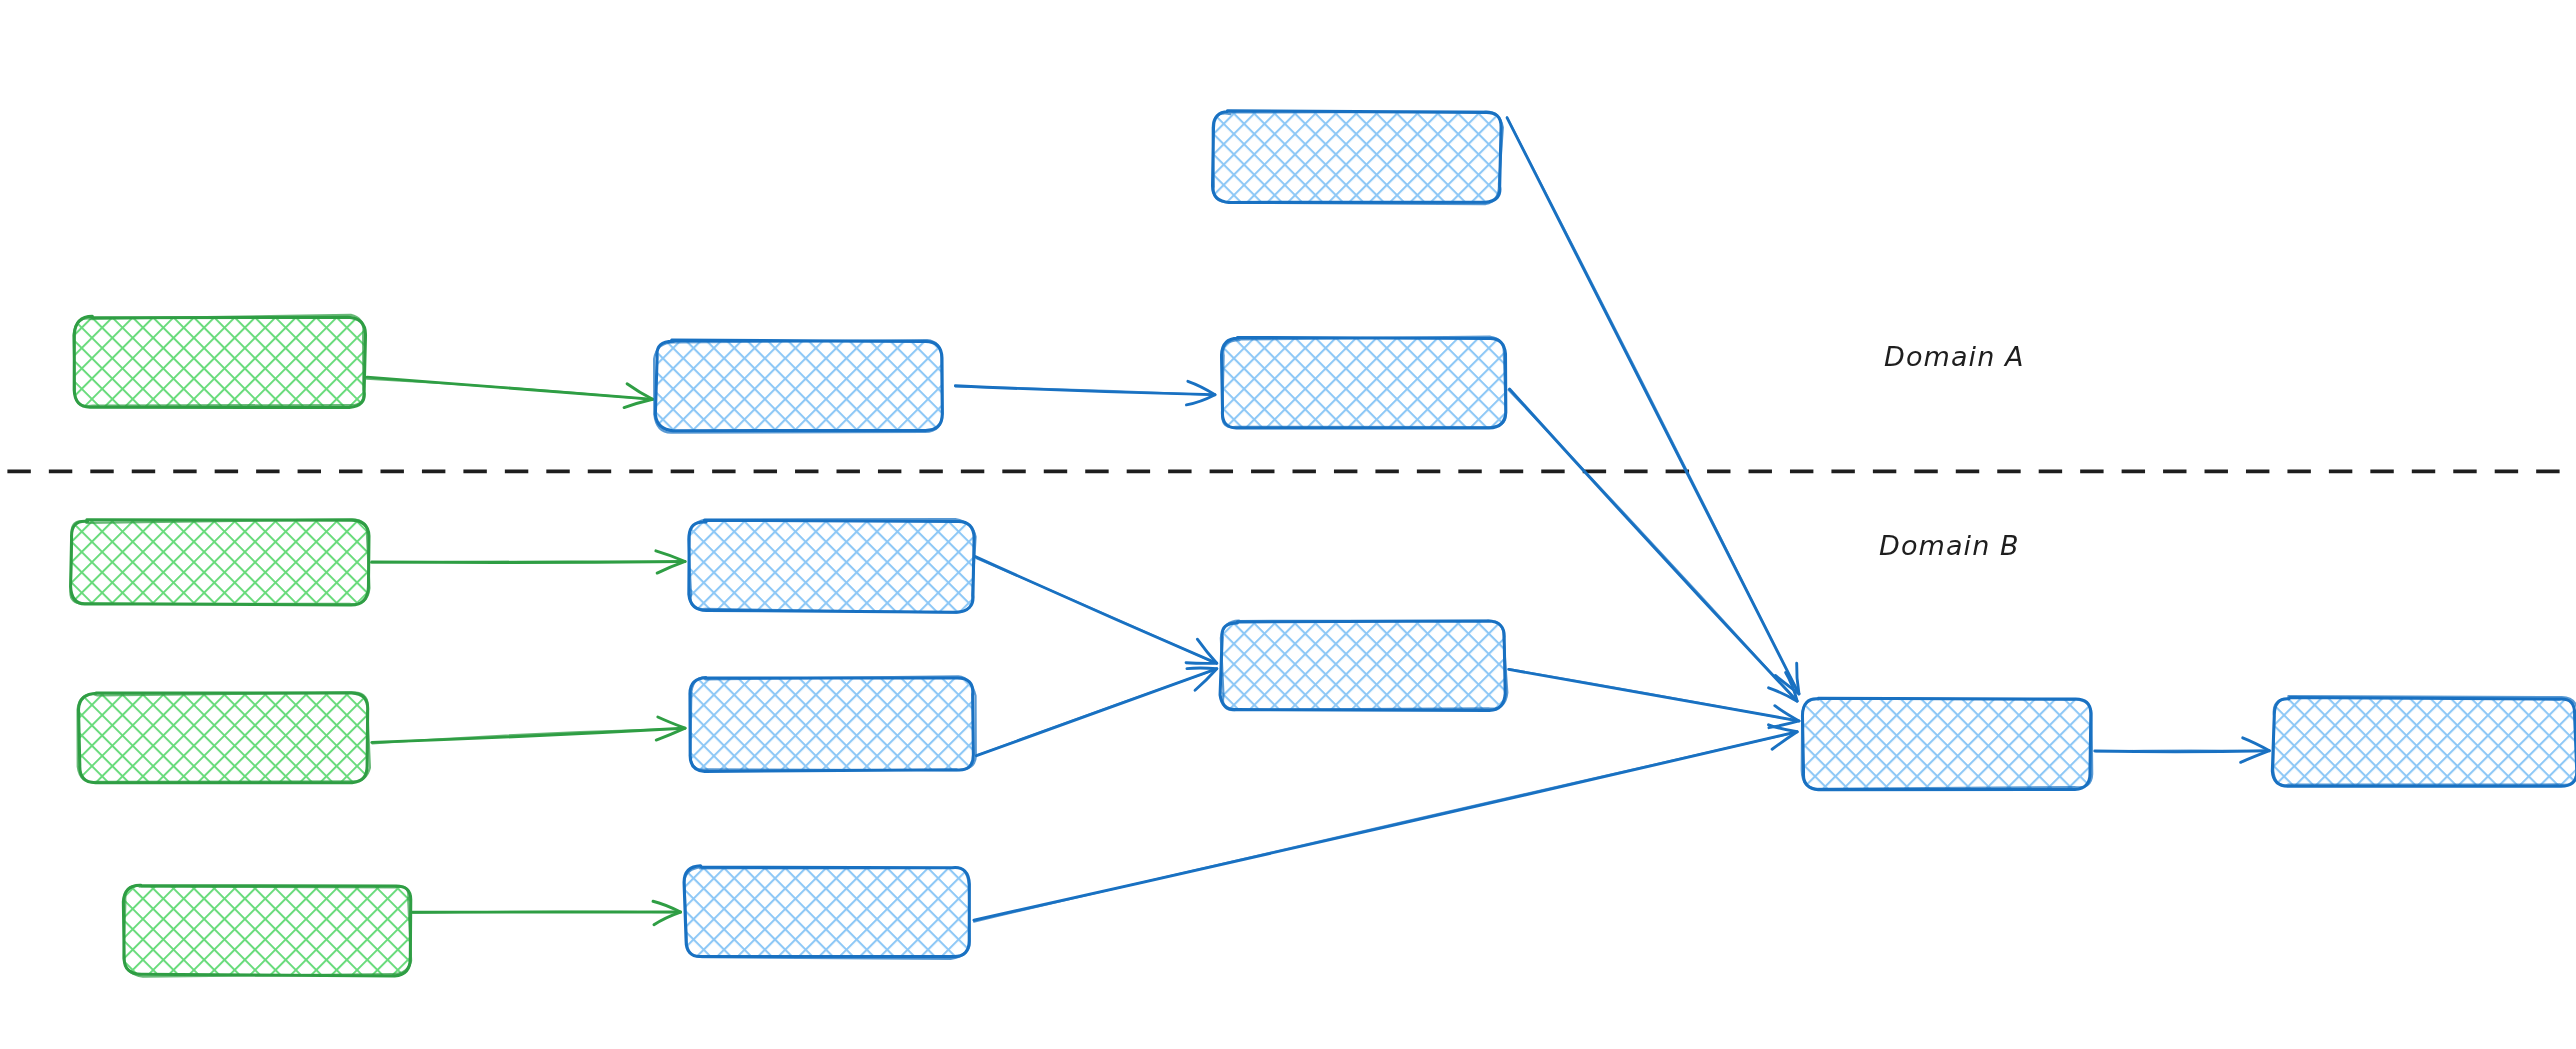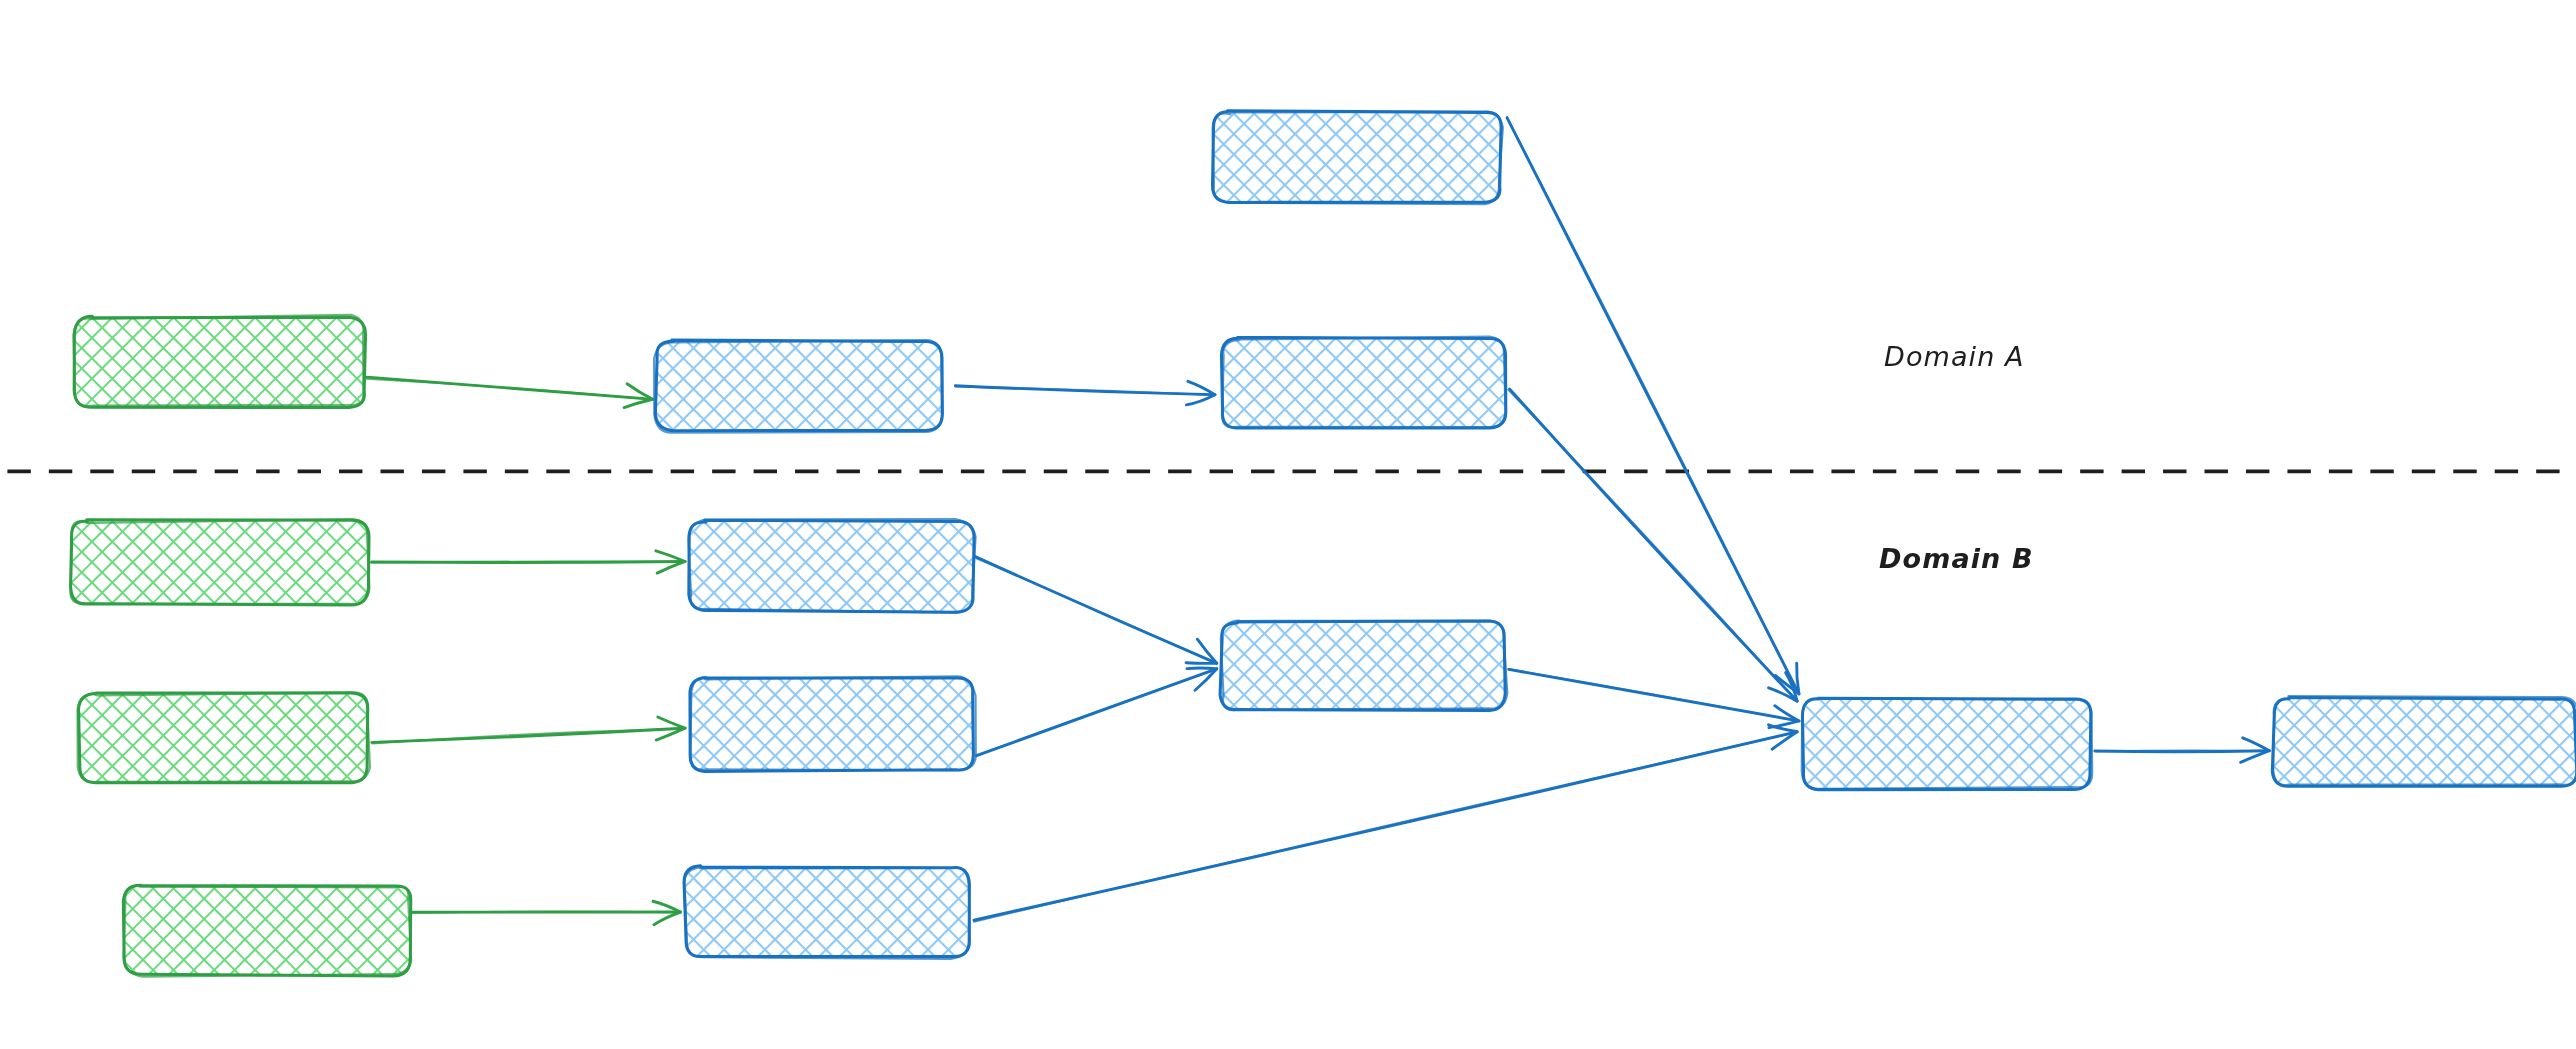--- a/index.html
+++ b/index.html
@@ -198,16 +198,16 @@
         <g>
           <rect x="2522" y="775" width="336" height="98" rx="18" ry="18" fill="url(#hatch-blue)" stroke="none"></rect>
           <path d="M 2540.6135487565834 774.0058831216795 L 2839.252946269816 775.7725816021546 Q 2857.6676973347867 773.8343965531487 2856.6546114802613 793.7925172950106 L 2859.043750859445 856.3234982503221 Q 2859.3618622792706 873.5464711198334 2839.088170719374 872.3410444143885 L 2539.9190291887703 872.5302766327421 Q 2522.4202128895654 872.6454328065018 2521.2607123854855 855.6038233170303 L 2523.399795724265 793.9737459193793 Q 2523.171817208534 774.049087715358 2539.809073150721 775.5194641599056 Z" fill="none" stroke="#1971c2" stroke-width="3.4" stroke-linecap="round" stroke-linejoin="round" stroke-opacity="1"></path>
           <path d="M 2539.0727035053415 772.4495408535234 L 2842.487995619461 773.5538538938173 Q 2858.737145294313 773.7395098215619 2860.4324547314236 790.9123754980566 L 2859.606649603418 854.7837656032218 Q 2857.037023354339 873.8928995148711 2840.7185571685986 870.447272682212 L 2538.4686702181907 870.7015607835267 Q 2523.9608779570835 874.6826688309585 2522.248358870879 854.5823037634522 L 2523.2689181822675 795.001588966605 Q 2520.1079192641696 775.0763400209491 2539.145792675831 775.4920660986994 Z" fill="none" stroke="#1971c2" stroke-width="2.4" stroke-linecap="round" stroke-linejoin="round" stroke-opacity="0.72"></path>
         </g>
       </g>
   </svg>
 
   <div class="domain-label" id="label-domain-a" style="left: 1884px; top: 341px;">Domain A</div>
 
-  <div class="domain-label" id="label-domain-b" style="left: 1879px; top: 543px; font-weight: bold;">Domain B</div>
+  <div class="domain-label" id="label-domain-b" style="left: 1879px; top: 530px;">Domain B</div>
 
 </div>
 
 
 </body></html>

